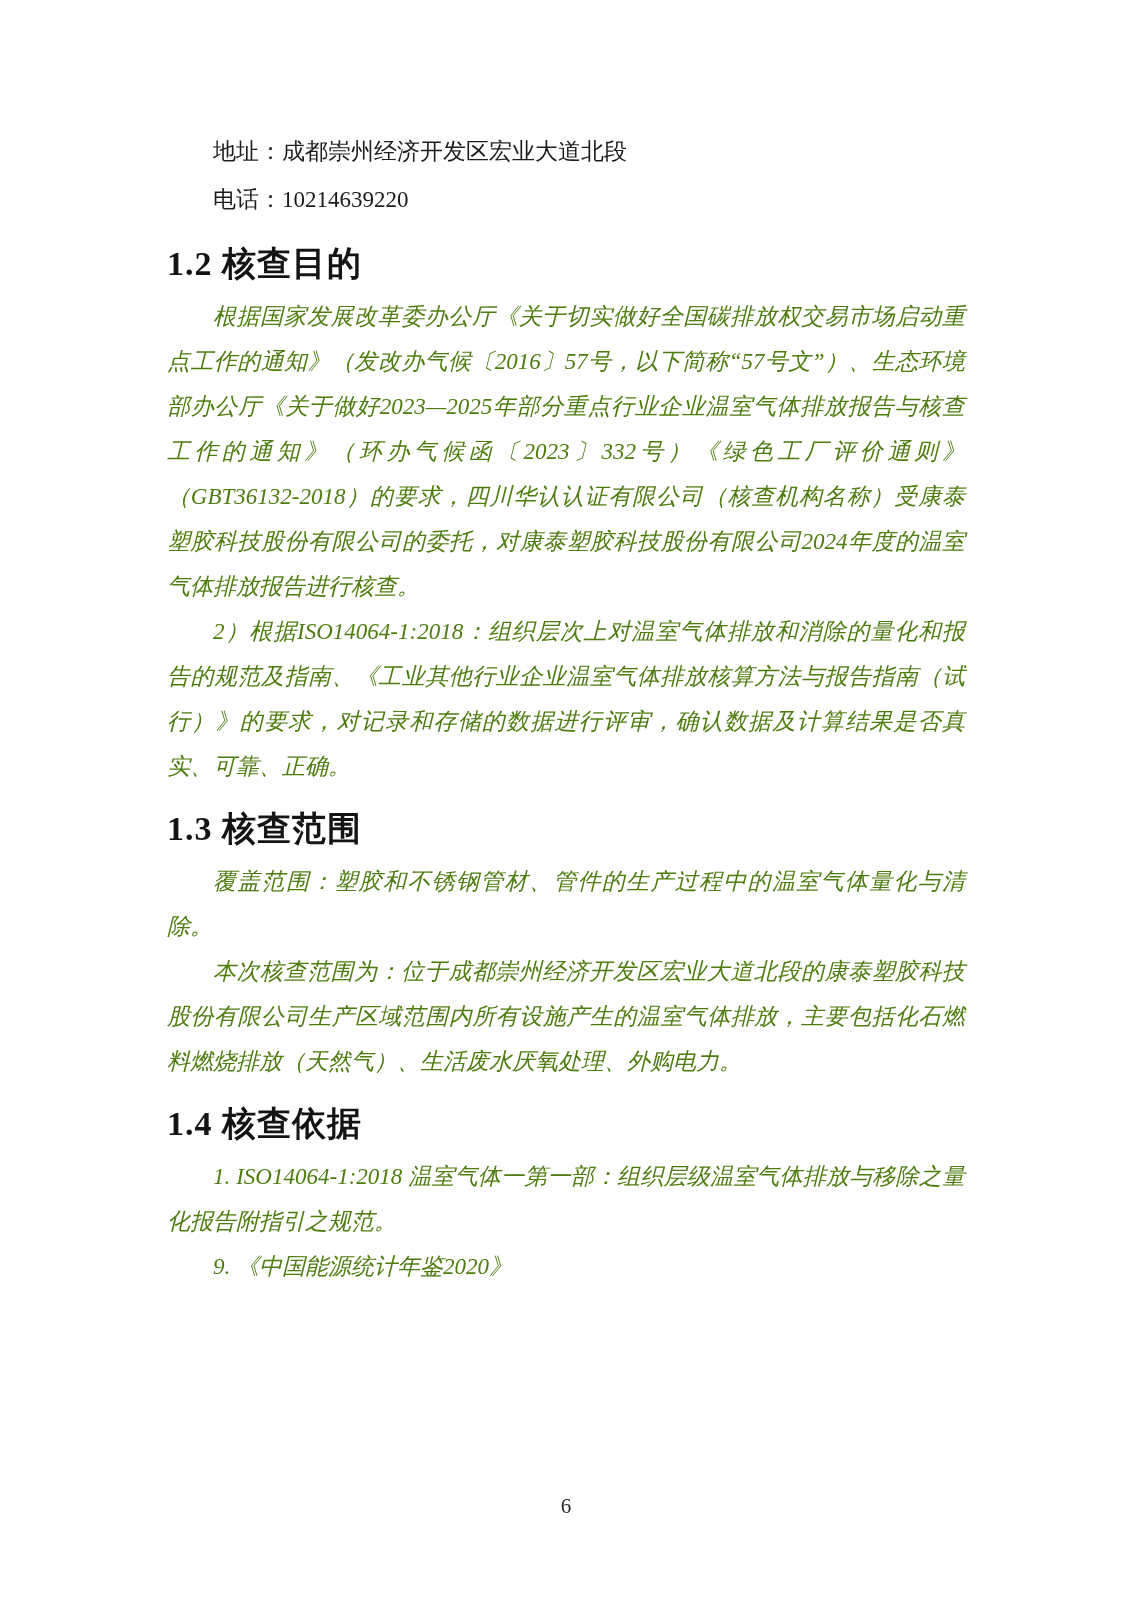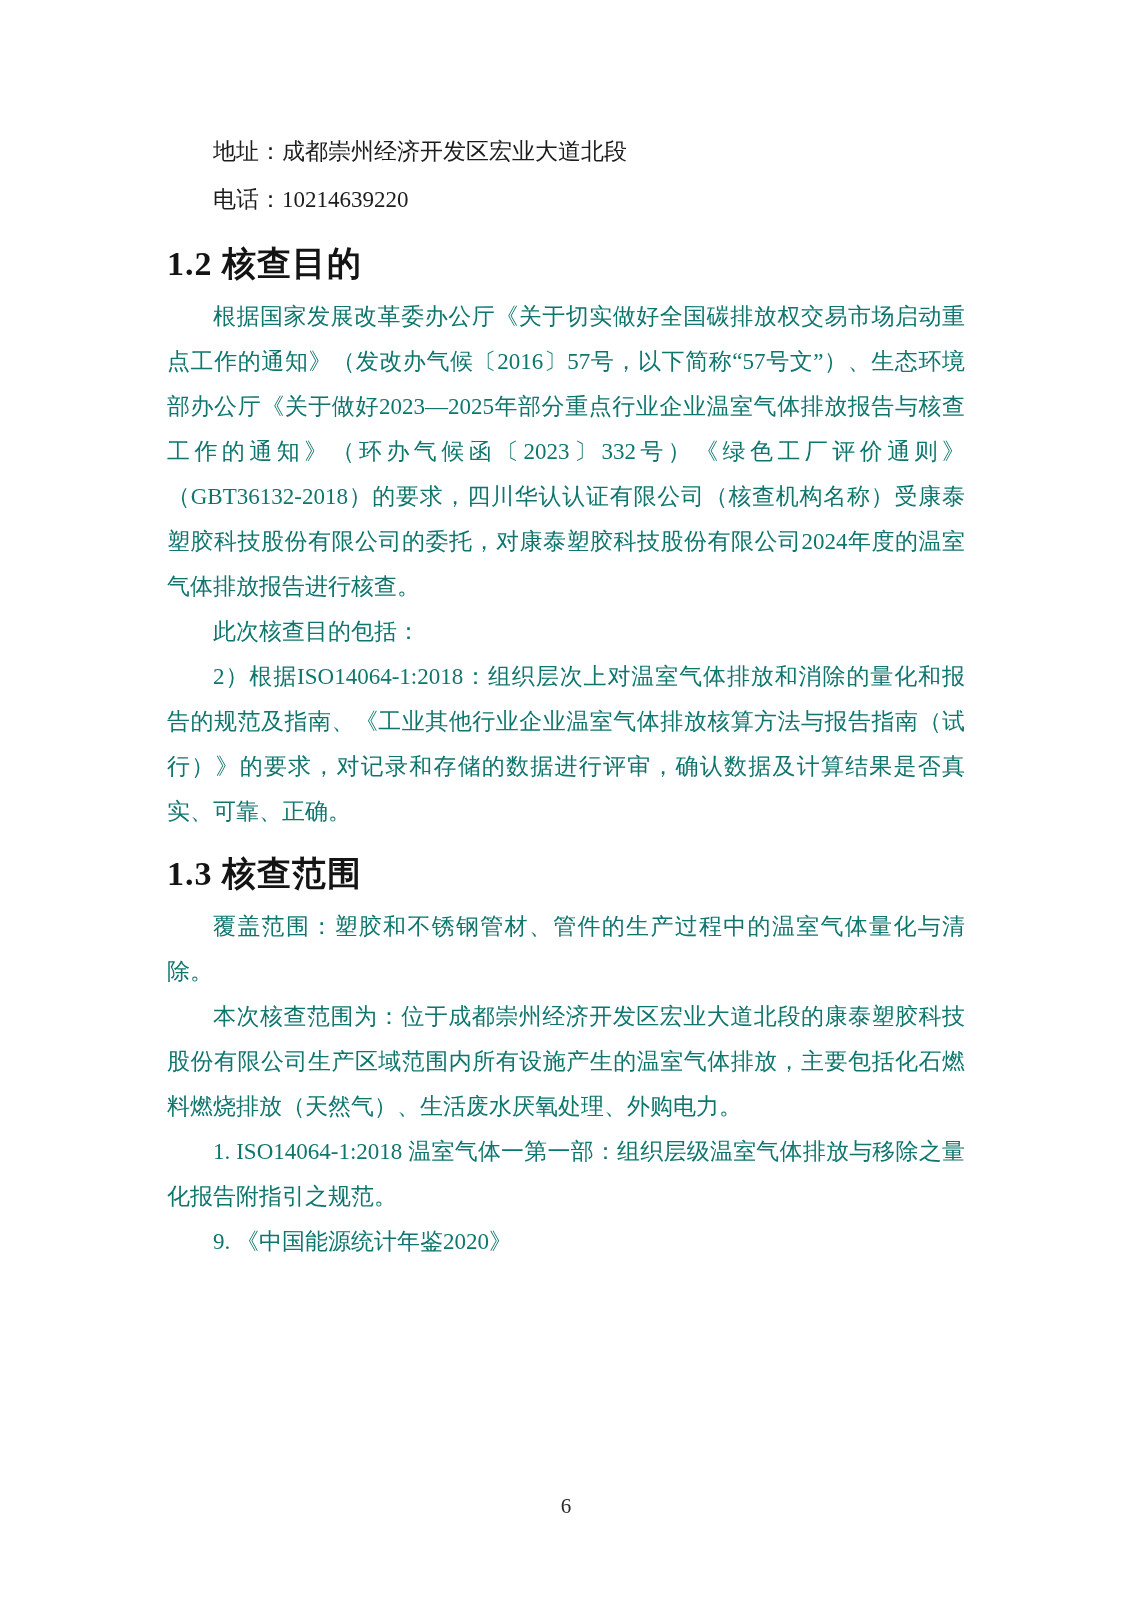--- a/index.html
+++ b/index.html
@@ -35,21 +35,22 @@
     font-weight: bold;
     color: #141414;
     letter-spacing: 1px;
   }
   p.para {
     margin: 0;
     font-size: 23px;
     line-height: 45px;
     text-indent: 2em;
     text-align: justify;
-    color: #0f766e;
+    color: #4d7c0f;
+    font-style: italic;
   }
   .page-number {
     position: absolute;
     left: 0;
     top: 1494px;
     width: 100%;
     text-align: center;
     font-size: 21px;
     color: #2a2a2a;
   }
@@ -61,31 +62,31 @@
   <div class="content">
 
     <div>
       <p class="contact-line">地址：成都崇州经济开发区宏业大道北段</p>
       <p class="contact-line">电话：10214639220</p>
     </div>
 
     <section>
       <h2 class="section-heading">1.2 核查目的</h2>
       <p class="para">根据国家发展改革委办公厅《关于切实做好全国碳排放权交易市场启动重点工作的通知》（发改办气候〔2016〕57号，以下简称“57号文”）、生态环境部办公厅《关于做好2023—2025年部分重点行业企业温室气体排放报告与核查工作的通知》（环办气候函〔2023〕332号）《绿色工厂评价通则》（GBT36132-2018）的要求，四川华认认证有限公司（核查机构名称）受康泰塑胶科技股份有限公司的委托，对康泰塑胶科技股份有限公司2024年度的温室气体排放报告进行核查。</p>
-      <p class="para">此次核查目的包括：</p>
       <p class="para">2）根据ISO14064-1:2018：组织层次上对温室气体排放和消除的量化和报告的规范及指南、《工业其他行业企业温室气体排放核算方法与报告指南（试行）》的要求，对记录和存储的数据进行评审，确认数据及计算结果是否真实、可靠、正确。</p>
     </section>
 
     <section>
       <h2 class="section-heading">1.3 核查范围</h2>
       <p class="para">覆盖范围：塑胶和不锈钢管材、管件的生产过程中的温室气体量化与清除。</p>
       <p class="para">本次核查范围为：位于成都崇州经济开发区宏业大道北段的康泰塑胶科技股份有限公司生产区域范围内所有设施产生的温室气体排放，主要包括化石燃料燃烧排放（天然气）、生活废水厌氧处理、外购电力。</p>
     </section>
 
     <section>
+      <h2 class="section-heading">1.4 核查依据</h2>
       <p class="para">1. ISO14064-1:2018 温室气体一第一部：组织层级温室气体排放与移除之量化报告附指引之规范。</p>
       <p class="para">9. 《中国能源统计年鉴2020》</p>
     </section>
 
   </div>
 
   <div class="page-number">6</div>
 </div>
 
 </body></html>

